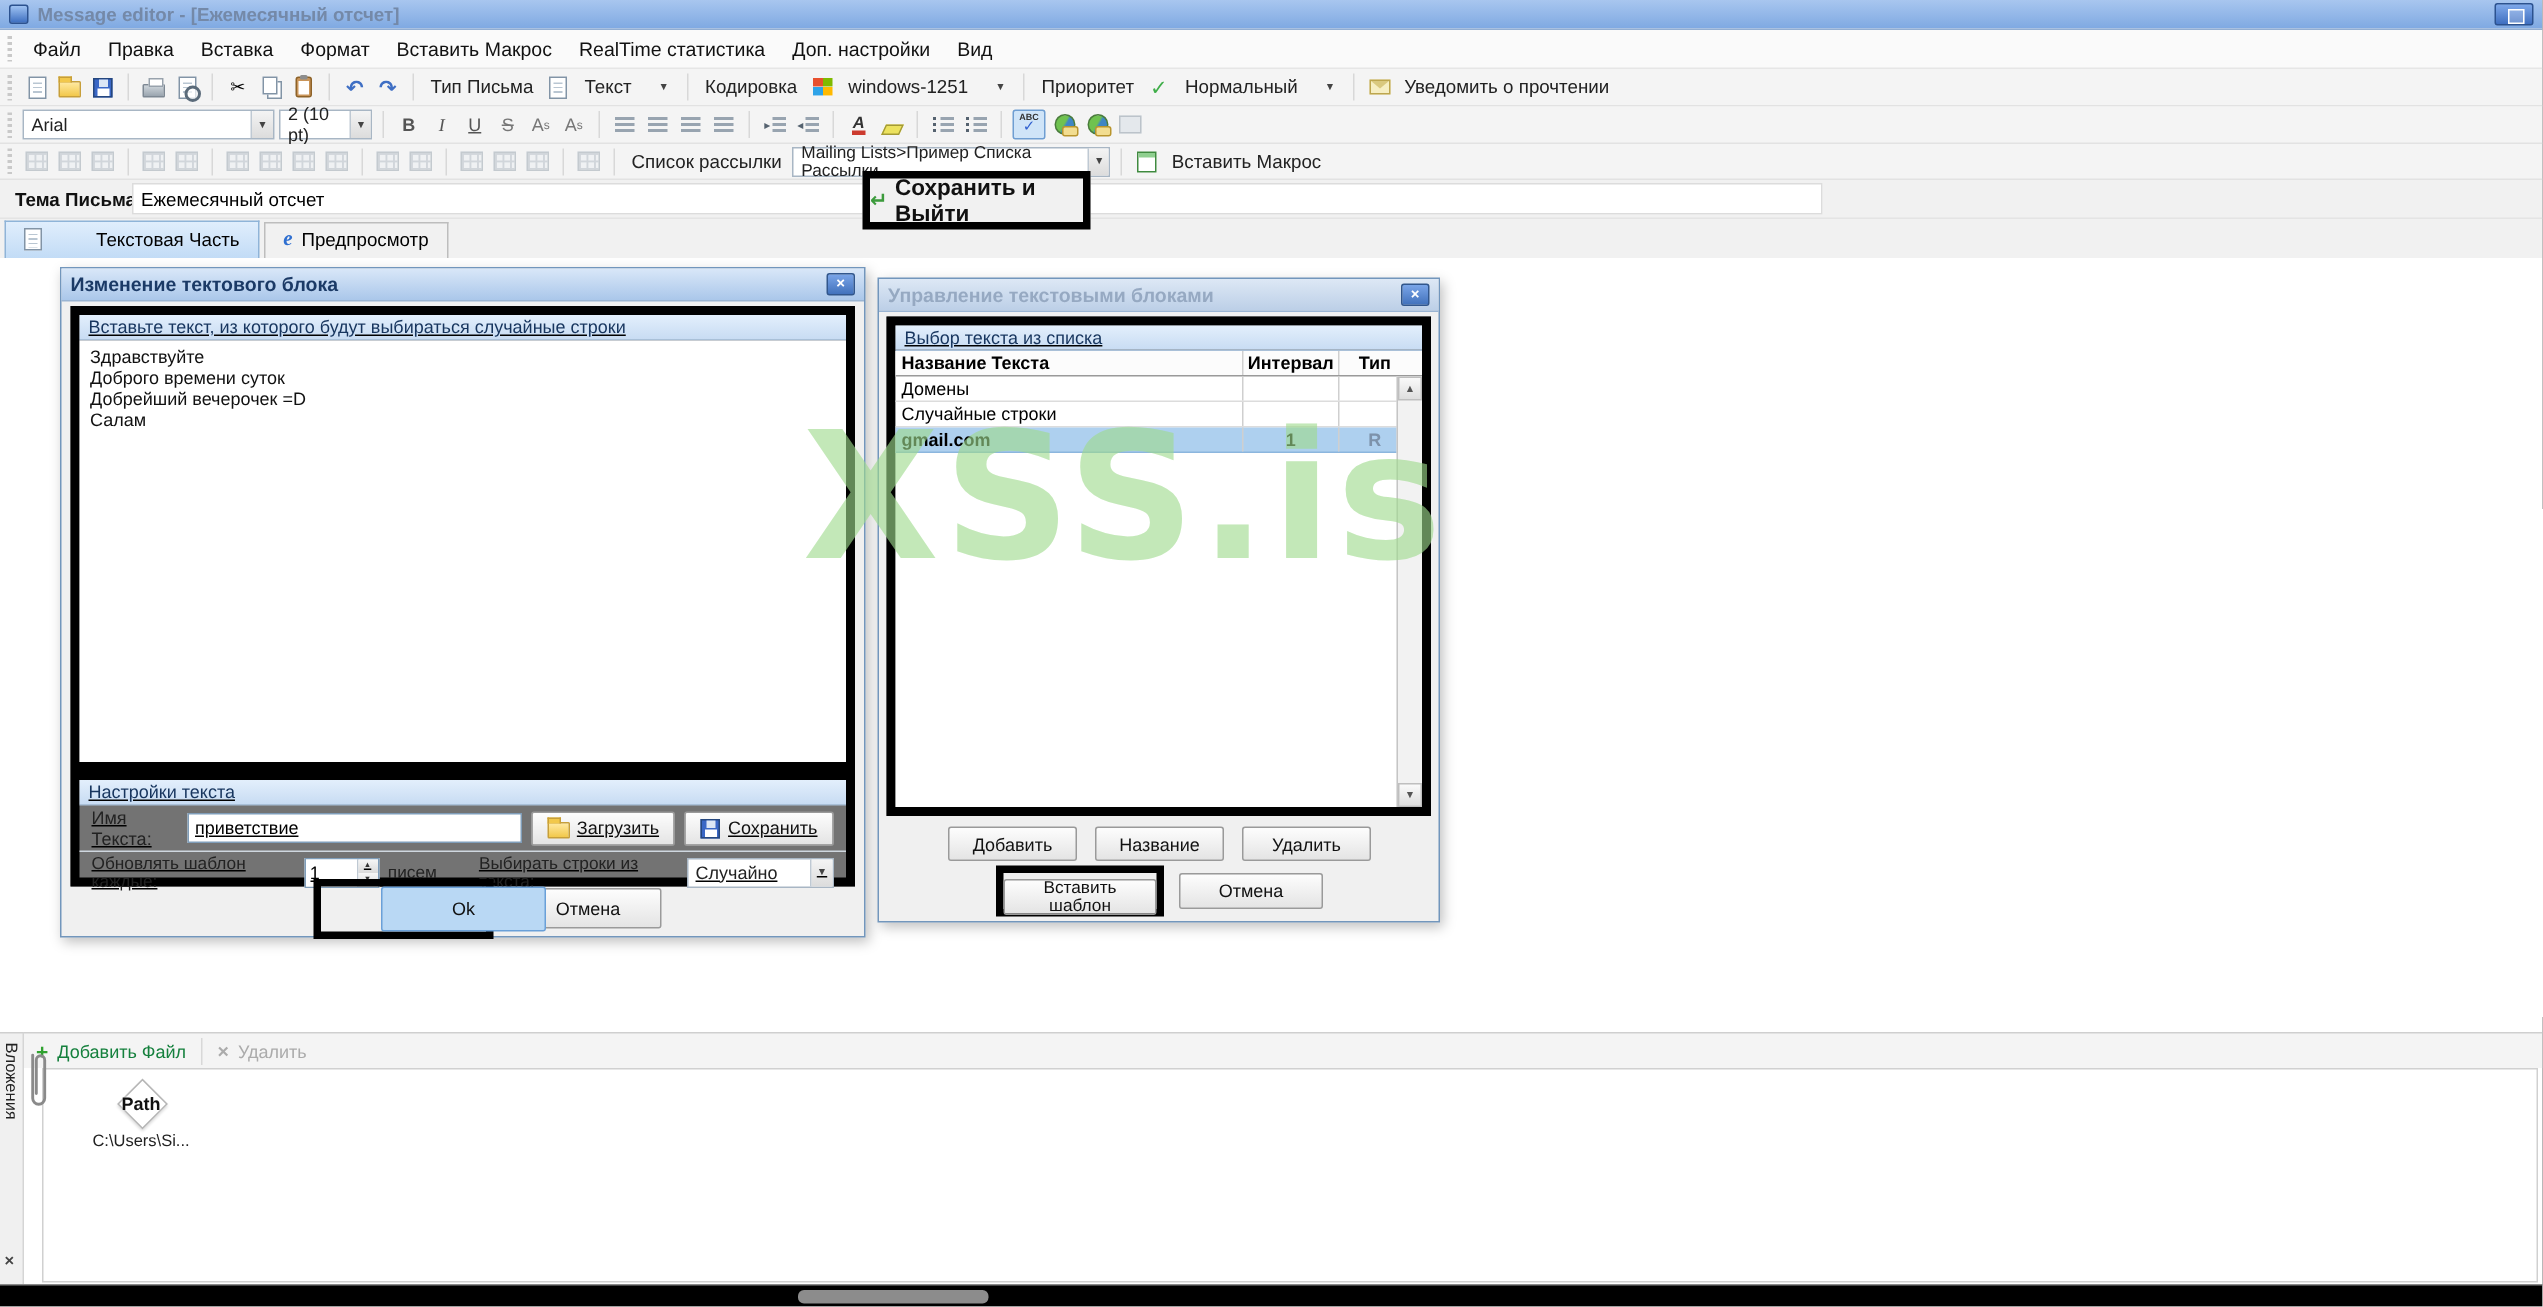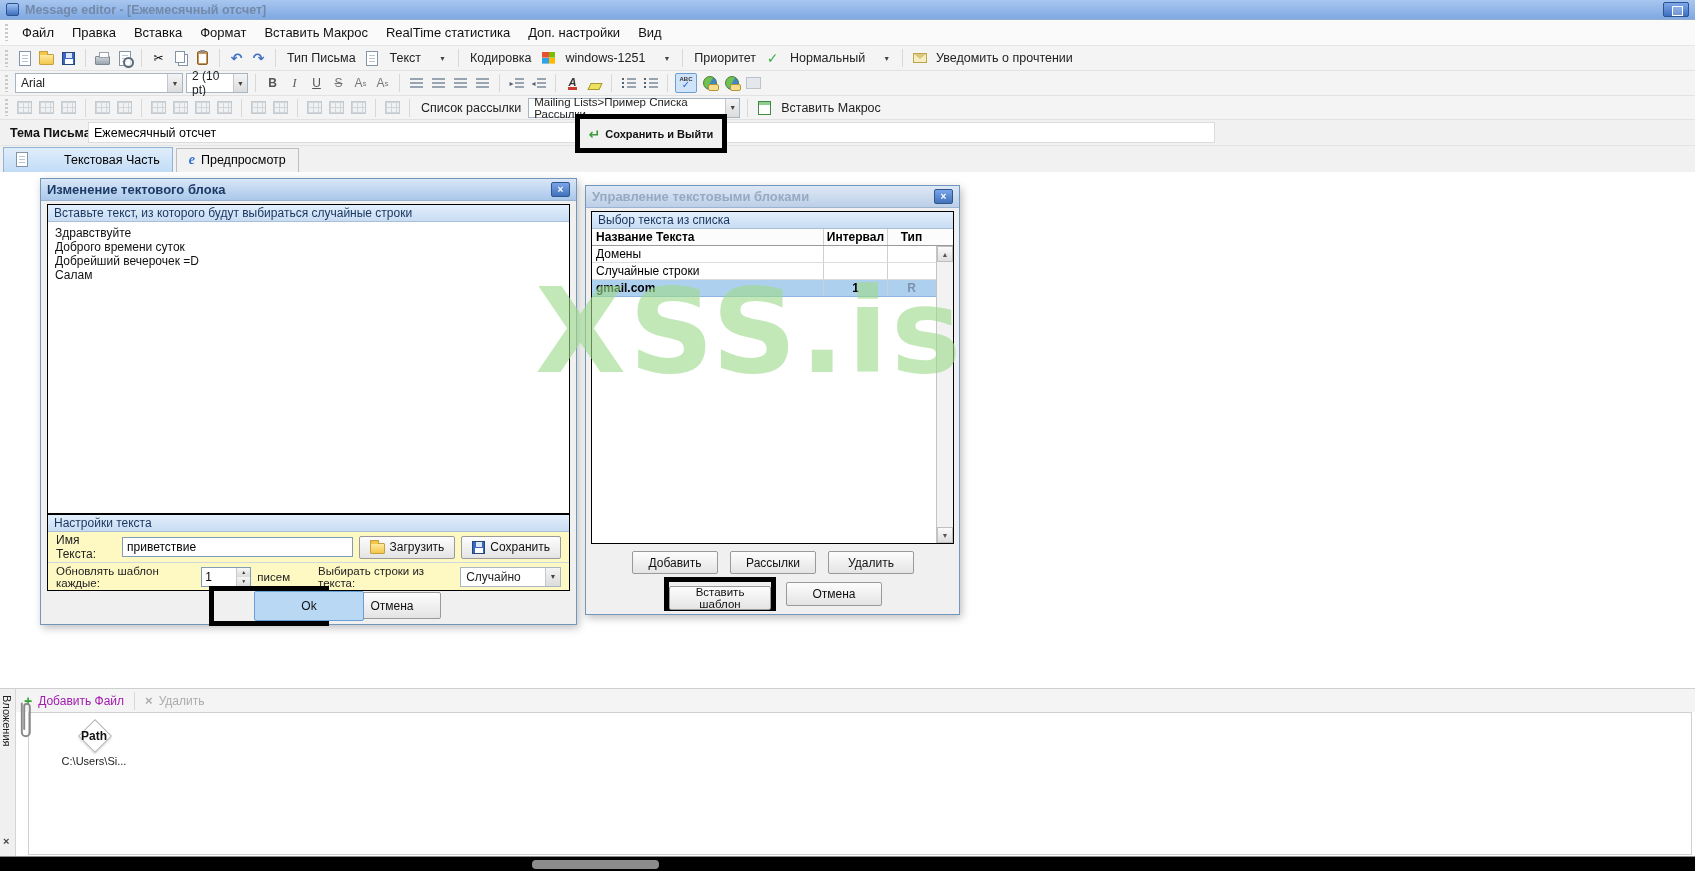--- a/index.html
+++ b/index.html
@@ -90,30 +90,30 @@
     border:1px solid #bdbdbd; border-bottom:none; background:#f1f1f1; margin-right:3px; }
   .tab.active { background:linear-gradient(#e0eefc,#c2dcf6); border-color:#8fb4d8;gap:36px; }
   .eico { color:#2f6fd0; font-weight:bold; font-style:italic; font-family:"Liberation Serif",serif; font-size:14px; line-height:10px; }
   .main { position:absolute; left:0; top:172px; width:100%; height:516px; background:#fff; }
 
   
   .frameblk { border:5px solid #000; position:absolute; z-index:40; }
   .saveexit { left:575px; top:114px; width:152px; height:39px; background:#f1f1f1;
     display:flex; align-items:center; justify-content:center; gap:5px; }
   .saveexit .arrow { color:#3c9b3c; font-weight:bold; font-size:14px; }
-  .saveexit .lbl { font-size:11px; font-weight:bold; color:#111; }
+  .saveexit .lbl { font-size:15px; font-weight:bold; color:#111; }
 
   
   .dlg { position:absolute; background:#f0f0f0; border:1px solid #7296bc; box-shadow:2px 3px 8px rgba(0,0,0,.25); z-index:20; }
   .dlgtitle { height:22px; background:linear-gradient(#d9e7f8,#aac7ea); display:flex; align-items:center; padding:0 6px;
     font-size:13px; font-weight:bold; color:#1b3a66; border-bottom:1px solid #9ab4d2; }
   .dlgtitle.inactive { color:#96a9c2; background:linear-gradient(#dde8f5,#bccfe7); }
   .dlgx { margin-left:auto; width:19px; height:15px; background:linear-gradient(#7aa5e8,#4272bc); border:1px solid #31568c;
     border-radius:2px; color:#fff; font-size:10px; font-weight:bold; line-height:13px; text-align:center; }
-  .grp { position:absolute; border:1px solid #000000; background:#fef9c3; }
+  .grp { position:absolute; border:6px solid #000000; background:#737373;text-decoration:underline; }
   .grphd { height:17px; background:linear-gradient(#e3effc,#c8dcf3); border-bottom:1px solid #a9c0d8;
     font-size:12px; color:#17355e; padding:1px 6px; }
   .memo { position:absolute; left:0; top:17px; right:0; bottom:0; background:#fff; white-space:pre-line;
     font-size:12px; line-height:14px; padding:4px 7px; color:#111; }
   .srow { display:flex; align-items:center; font-size:12px; color:#222; padding:0 8px; gap:6px; }
   .inp { height:20px; border:1px solid #7f9db9; background:#fff; font-size:12px; padding:0 4px; font-family:inherit; }
   .btn { height:23px; border:1px solid #9a9a9a; border-radius:2px; background:linear-gradient(#fdfdfd,#e4e4e4);
     font-size:12px; color:#111; display:inline-flex; align-items:center; justify-content:center; gap:5px; padding:0 10px; font-family:inherit; }
   .btn.blue { background:#b9d8f4; border-color:#6aa0d8; }
   .spin { display:inline-flex; height:20px; border:1px solid #7f9db9; background:#fff; }
@@ -138,21 +138,21 @@
   .watermark { position:absolute; left:535px; top:262px; z-index:60; pointer-events:none;
     font-size:118px; font-weight:bold; letter-spacing:3px; color:#9fdb8d; opacity:.62; font-family:"DejaVu Sans",sans-serif; }
 
   
   .vstrip { position:absolute; left:0; top:688px; width:16px; height:168px; background:#f0f0f0; border-right:1px solid #d5d5d5; border-top:1px solid #cfcfcf; }
   .vlabel { position:absolute; left:1px; top:6px; writing-mode:vertical-rl; font-size:11px; color:#222; }
   .vclose { position:absolute; left:3px; top:146px; font-size:11px; font-weight:bold; color:#444; }
   .attachbar { position:absolute; left:16px; top:688px; width:1679px; height:24px; background:#f4f4f4; border-top:1px solid #cfcfcf;
     display:flex; align-items:center; gap:6px; padding:0 8px; }
   .gplus { color:#2fa22f; font-weight:bold; font-size:14px; }
-  .attachlbl { font-size:12px; color:#a21caf; }
+  .attachlbl { font-size:12px; color:#15803d; }
   .attachlbl.off { color:#ababab; }
   .gx { color:#ababab; font-weight:bold; font-size:13px; }
   .attachbody { position:absolute; left:28px; top:712px; width:1664px; height:143px; background:#fff; border:1px solid #d0d0d0; }
   .paperclip { position:absolute; left:17px; top:696px; z-index:5; }
   .fileitem { position:absolute; left:20px; top:6px; width:90px; text-align:center; }
   .fileico { position:relative; width:34px; height:34px; margin:0 auto; }
   .fileico::before { content:""; position:absolute; left:6px; top:5px; width:22px; height:22px; background:#fff; border:1px solid #b5b5b5; transform:rotate(45deg); box-shadow:1px 1px 2px rgba(0,0,0,.15); }
   .filename { position:absolute; left:0; right:0; top:10px; font-size:12px; font-weight:bold; color:#111; text-shadow:0 0 2px #fff; }
   .filepath { font-size:11px; color:#222; margin-top:2px; }
   .blackbar { position:absolute; left:0; top:856px; width:100%; height:15px; background:#000; border-top:1px solid #8a8a8a; }
@@ -482,21 +482,21 @@
           <span class="c2">1</span>
           <span class="c3">R</span>
         </div>
         <div class="vscroll">
           <span class="varr" style="top:0;">▲</span>
           <span class="varr" style="bottom:0;">▼</span>
         </div>
       </div>
     </div>
     <button class="btn" style="position:absolute; left:46px; top:365px; width:86px;">Добавить</button>
-    <button class="btn" style="position:absolute; left:144px; top:365px; width:86px;">Рассылки</button>
+    <button class="btn" style="position:absolute; left:144px; top:365px; width:86px;">Название</button>
     <button class="btn" style="position:absolute; left:242px; top:365px; width:86px;">Удалить</button>
     <div class="frameblk" style="left:78px; top:391px; width:112px; height:34px;">
       <button class="btn" style="width:102px; height:24px; font-size:11.5px;">Вставить шаблон</button>
     </div>
     <button class="btn" style="position:absolute; left:200px; top:396px; width:96px; height:24px;">Отмена</button>
   </div>
 
   <div class="watermark">XSS.is</div>
 
   <div class="vstrip">

